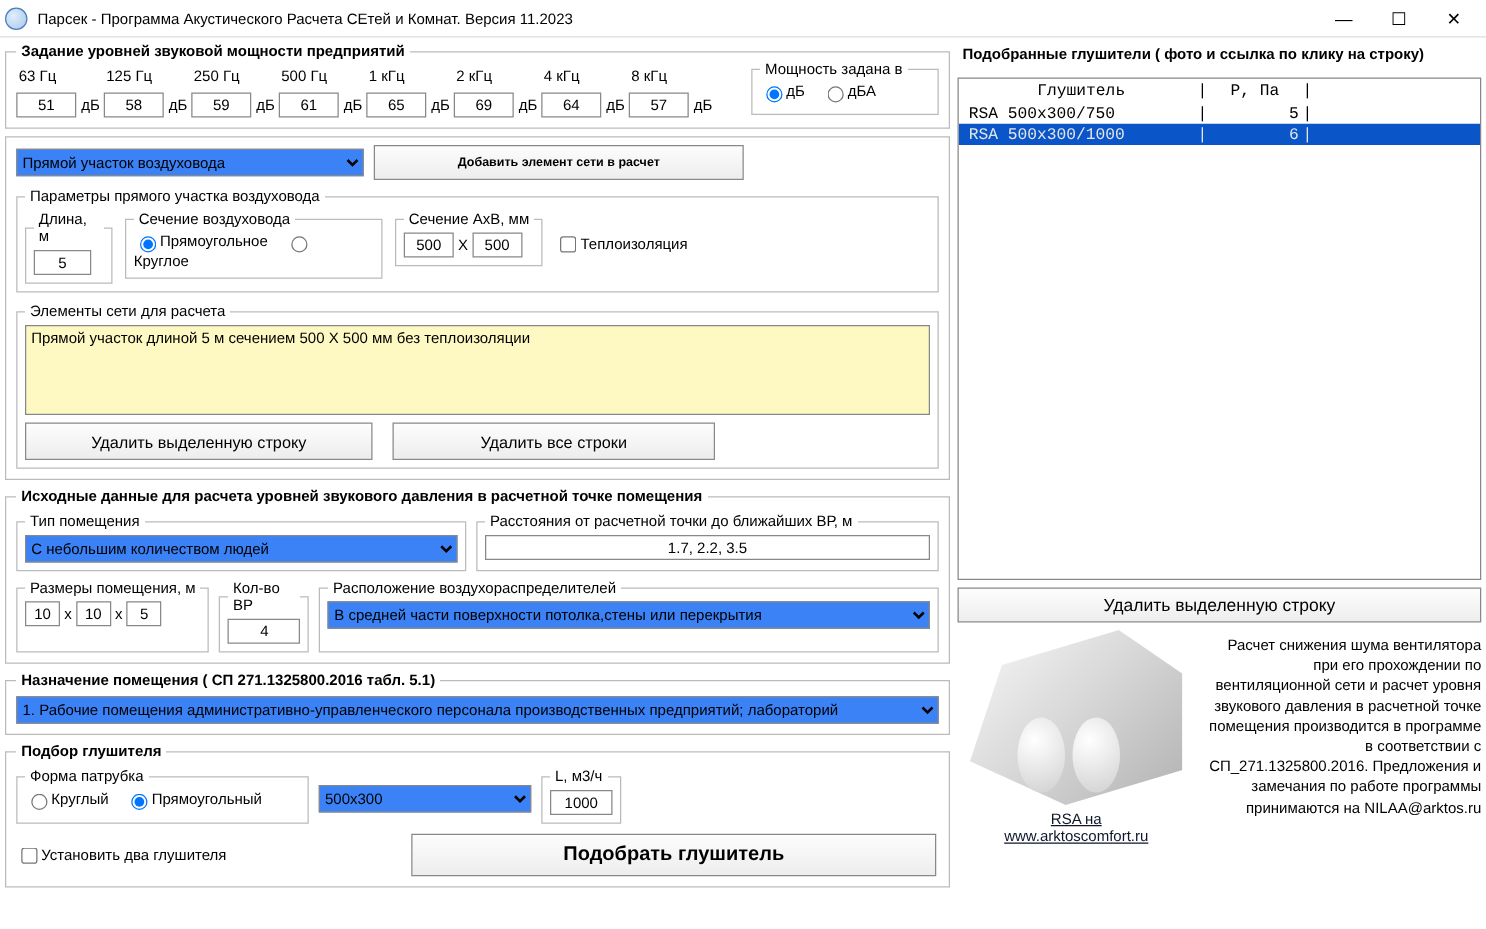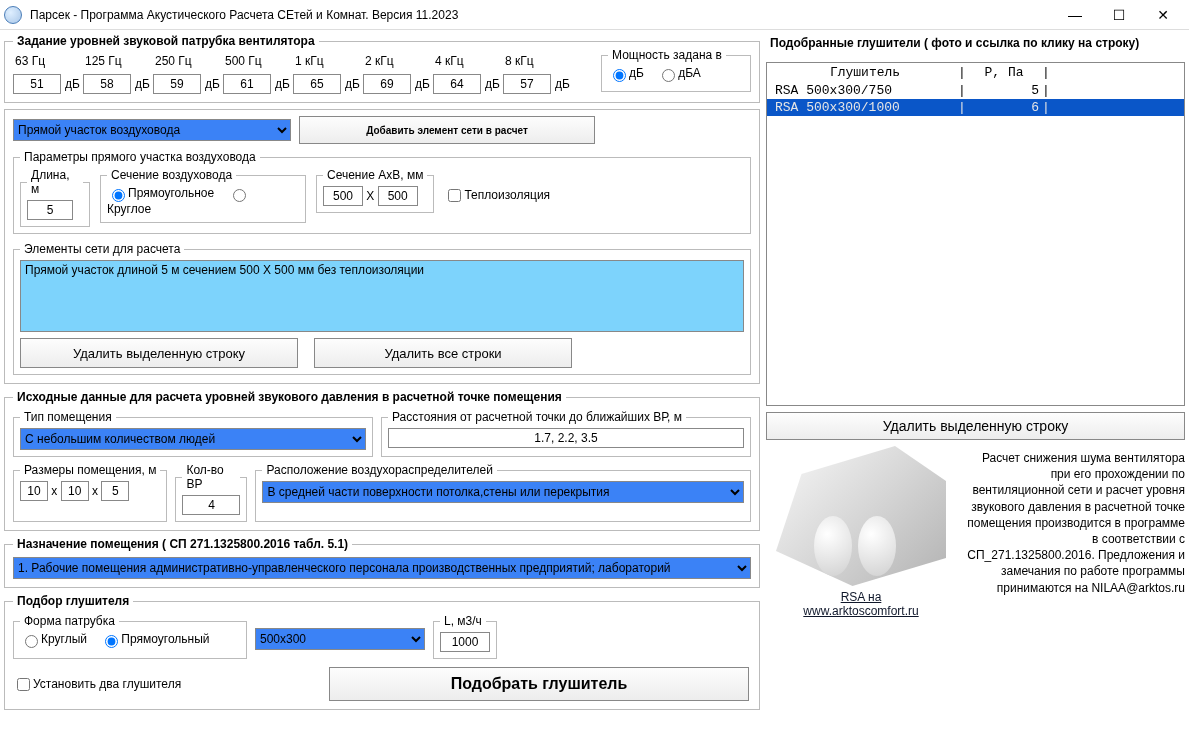--- a/index.html
+++ b/index.html
@@ -80,38 +80,38 @@
   .inner-fs { border: 1px solid #bbb; padding: 4px 6px 6px 6px; }
   .inner-fs legend { font-weight: normal; }
 
   .paramrow { display: flex; gap: 10px; align-items: flex-start; }
 
   .listbox {
     border: 1px solid #888;
     height: 72px;
     overflow: auto;
     padding: 2px 4px;
-    background: #7dd3fc;
+    background: #fef9c3;
   }
 
   .btnrow { display: flex; gap: 16px; margin-top: 6px; }
   .btnrow button { height: 30px; font-size: 13px; }
   .wide1 { width: 278px; }
   .wide2 { width: 258px; }
 
   .tworow { display: flex; gap: 8px; }
   .tworow > * { }
 
   .bigbtn { height: 34px; font-size: 16px; font-weight: bold; width: 420px; }
 
   .silhead { font-weight: bold; padding: 2px 4px 6px 4px; }
   .siltable {
     border: 1px solid #888;
     background: #fff;
-    height: 344px;
+    height: 402px;
     overflow: auto;
     font-family: "Courier New", monospace;
     font-size: 13px;
   }
   .silhdr { display: flex; padding: 2px 8px; }
   .silrow { display: flex; padding: 1px 8px; }
   .silrow.sel { background: #0a56c8; color: #e5e5e5; }
   .c1 { width: 180px; white-space: pre; }
   .sep { width: 14px; text-align: center; }
   .c2 { width: 70px; text-align: right; white-space: pre; }
@@ -153,21 +153,21 @@
   <div class="title">Парсек - Программа Акустического Расчета СЕтей и Комнат.    Версия 11.2023</div>
   <div class="wbtn">—</div>
   <div class="wbtn">☐</div>
   <div class="wbtn">✕</div>
 </div>
 
 <div class="main">
   <div class="left">
 
     <fieldset class="bold">
-      <legend>Задание уровней звуковой патрубка вентилятора</legend>
+      <legend>Задание уровней звуковой мощности предприятий</legend>
       <div class="freqrow">
         <div class="fcol">
           <span class="lbl">63 Гц</span>
           <span class="fval">
               <input type="text" value="51" style="">
               <span>дБ</span>
             </span>
         </div>
         <div class="fcol">
             <span class="lbl">125 Гц</span>

